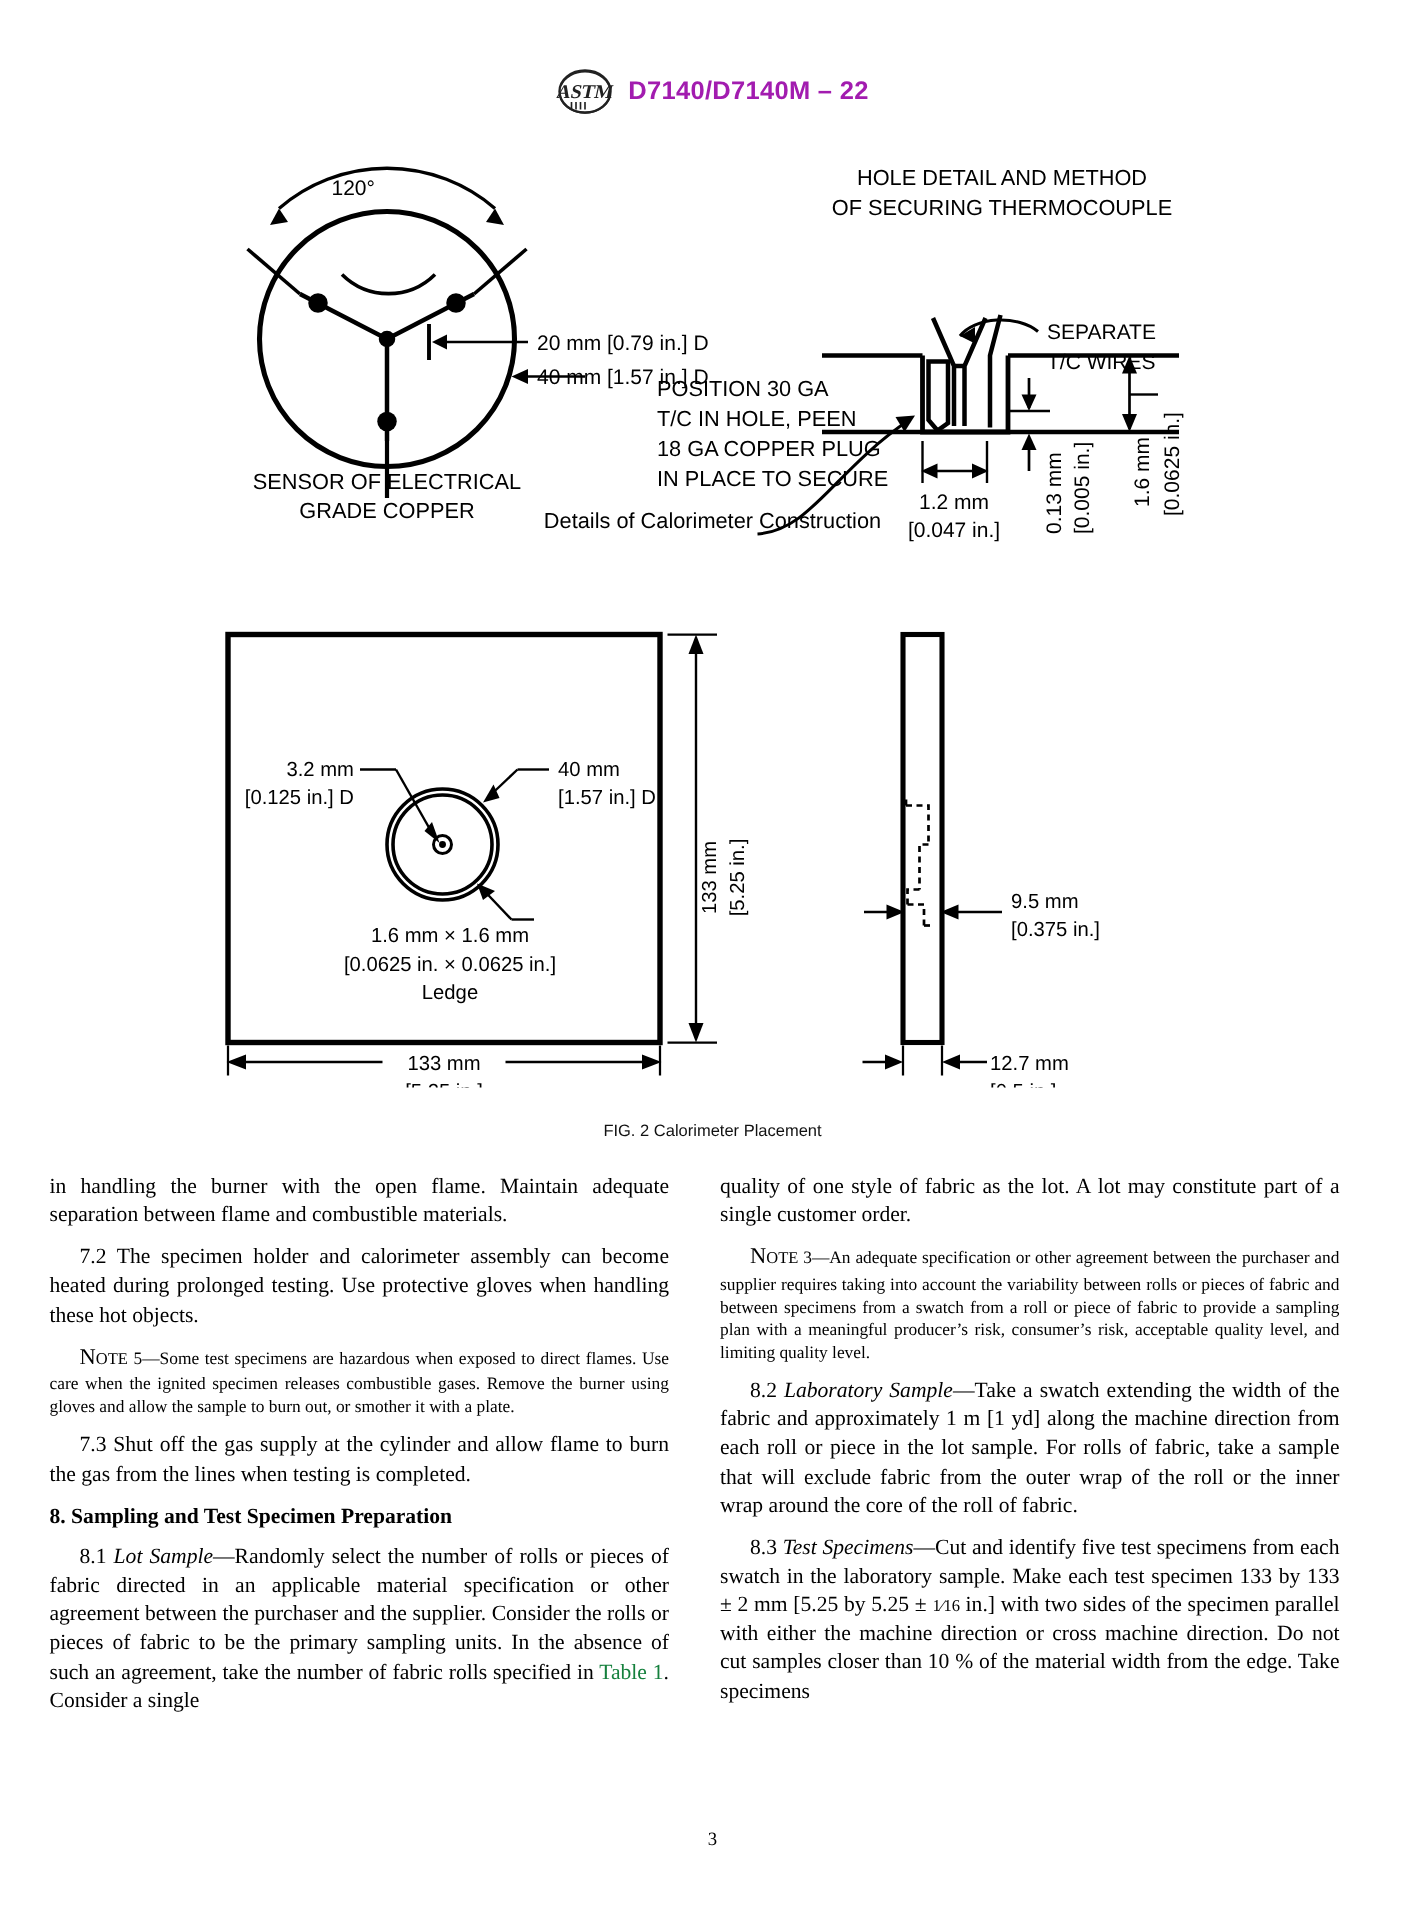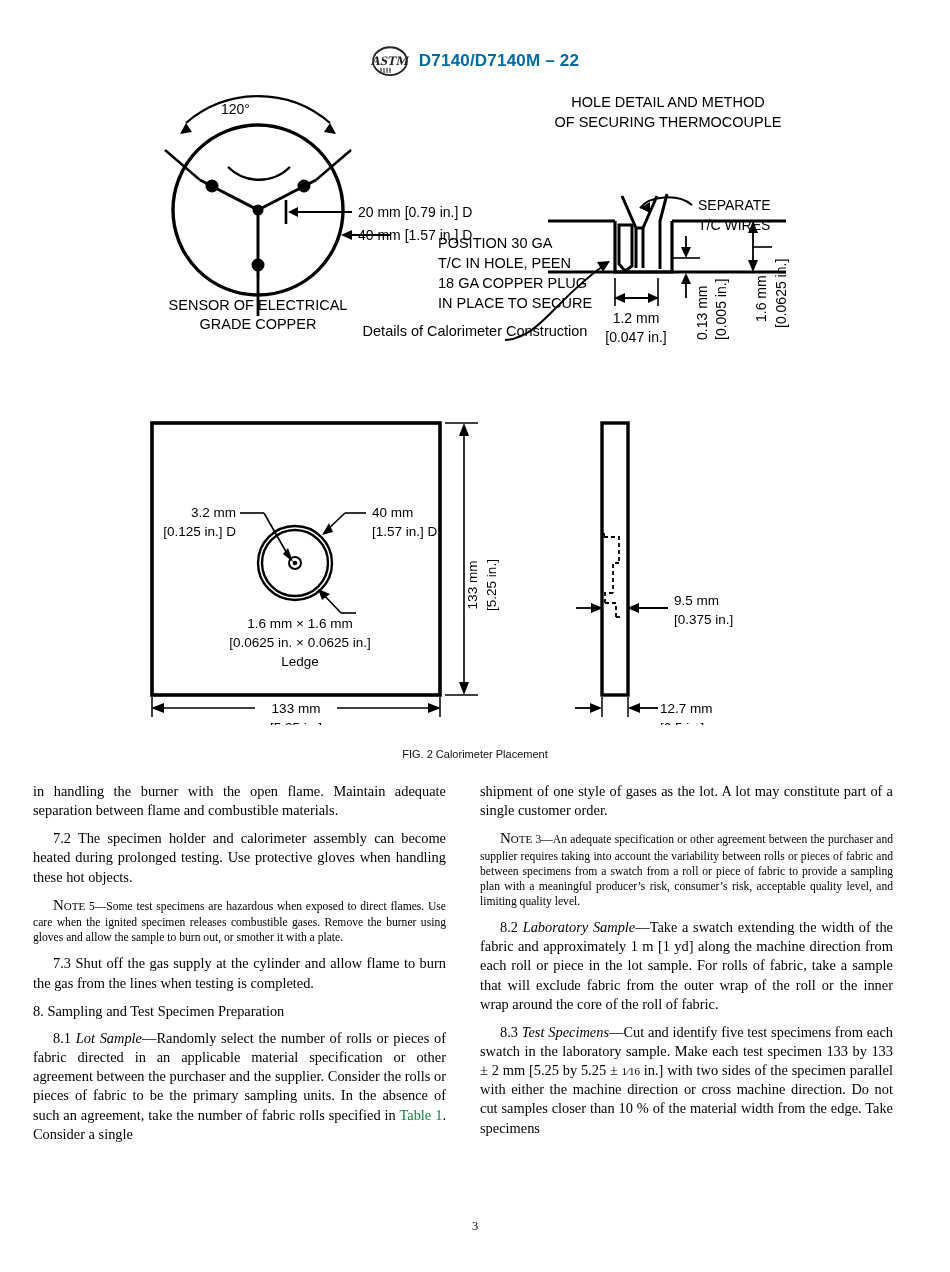--- a/index.html
+++ b/index.html
@@ -30,28 +30,28 @@
   .astm-logo {
     width: 38px;
     height: 30px;
     display: block;
   }
   .header-title {
     font-family: "Liberation Sans", sans-serif;
     font-size: 17px;
     font-weight: bold;
     letter-spacing: .2px;
-    color: #0369a1;
+    color: #a21caf;
   }
 
   
   .fig1 {
     position: absolute;
     left: 0;
-    top: 88px;
+    top: 104px;
     width: 950px;
     height: 260px;
   }
   .fig1 svg, .fig2 svg { display:block; }
 
   
   .fig2 {
     position: absolute;
     left: 0;
     top: 405px;
@@ -104,21 +104,21 @@
     text-indent: 20px;
     margin-bottom: 9px;
     text-align: justify;
   }
   .note-label {
     font-variant: small-caps;
     font-size: 15px;
   }
   .sec-head {
     font-size: 14.4px;
-    font-weight: normal;
+    font-weight: bold;
     margin: 4px 0 8px 0;
     text-indent: 0;
     text-align: left;
   }
   .term { font-style: italic; }
   .link { color: #15803d; }
   .frac {
     font-size: 11px;
     vertical-align: 0;
   }
@@ -357,21 +357,21 @@
     <p class="note"><span class="note-label">Note</span><span> 5—Some test specimens are hazardous when exposed to direct flames. Use care when the ignited specimen releases combustible gases. Remove the burner using gloves and allow the sample to burn out, or smother it with a plate.</span></p>
 
     <p class="body">7.3 Shut off the gas supply at the cylinder and allow flame to burn the gas from the lines when testing is completed.</p>
 
     <p class="sec-head">8.  Sampling and Test Specimen Preparation</p>
 
     <p class="body"><span>8.1 </span><span class="term">Lot Sample</span><span>—Randomly select the number of rolls or pieces of fabric directed in an applicable material specification or other agreement between the purchaser and the supplier. Consider the rolls or pieces of fabric to be the primary sampling units. In the absence of such an agreement, take the number of fabric rolls specified in </span><span class="link">Table 1</span><span>. Consider a single</span></p>
   </div>
 
   <div class="col">
-    <p class="cont">shipment of one style of gases as the lot. A lot may constitute part of a single customer order.</p>
+    <p class="cont">quality of one style of fabric as the lot. A lot may constitute part of a single customer order.</p>
 
     <p class="note"><span class="note-label">Note</span><span> 3—An adequate specification or other agreement between the purchaser and supplier requires taking into account the variability between rolls or pieces of fabric and between specimens from a swatch from a roll or piece of fabric to provide a sampling plan with a meaningful producer’s risk, consumer’s risk, acceptable quality level, and limiting quality level.</span></p>
 
     <p class="body"><span>8.2 </span><span class="term">Laboratory Sample</span><span>—Take a swatch extending the width of the fabric and approximately 1 m [1 yd] along the machine direction from each roll or piece in the lot sample. For rolls of fabric, take a sample that will exclude fabric from the outer wrap of the roll or the inner wrap around the core of the roll of fabric.</span></p>
 
     <p class="body"><span>8.3 </span><span class="term">Test Specimens</span><span>—Cut and identify five test specimens from each swatch in the laboratory sample. Make each test specimen 133 by 133 ± 2 mm [5.25 by 5.25 ± </span><span class="frac">1⁄16</span><span> in.] with two sides of the specimen parallel with either the machine direction or cross machine direction. Do not cut samples closer than 10 % of the material width from the edge. Take specimens</span></p>
   </div>
 </div>
 
 <div class="page-num">3</div>

